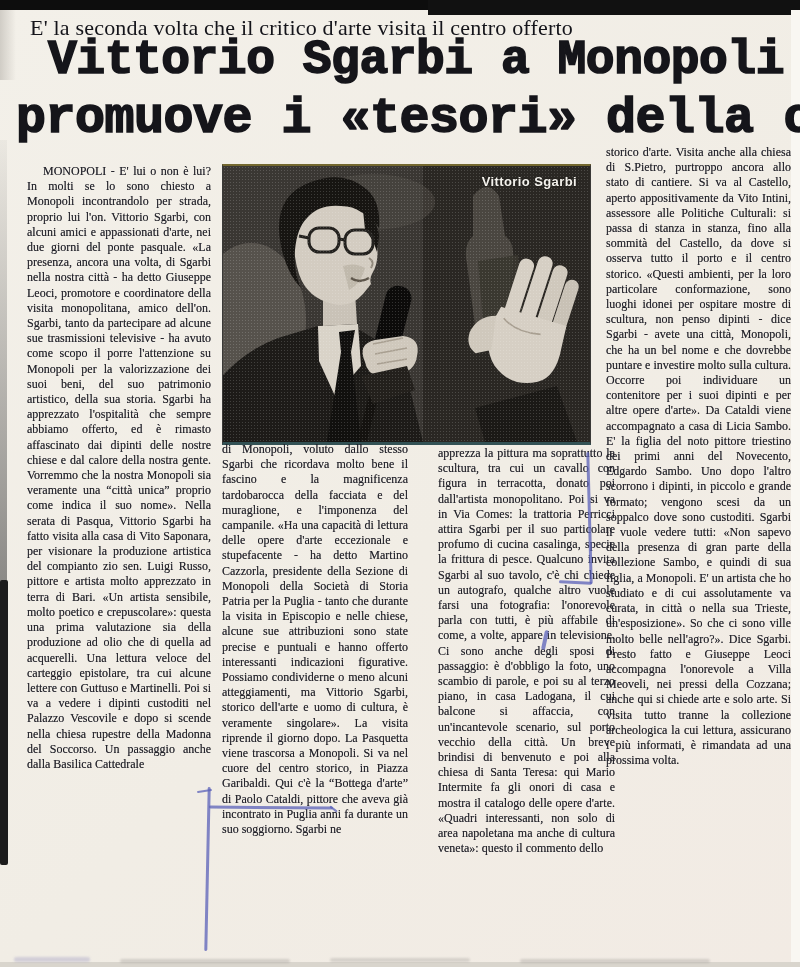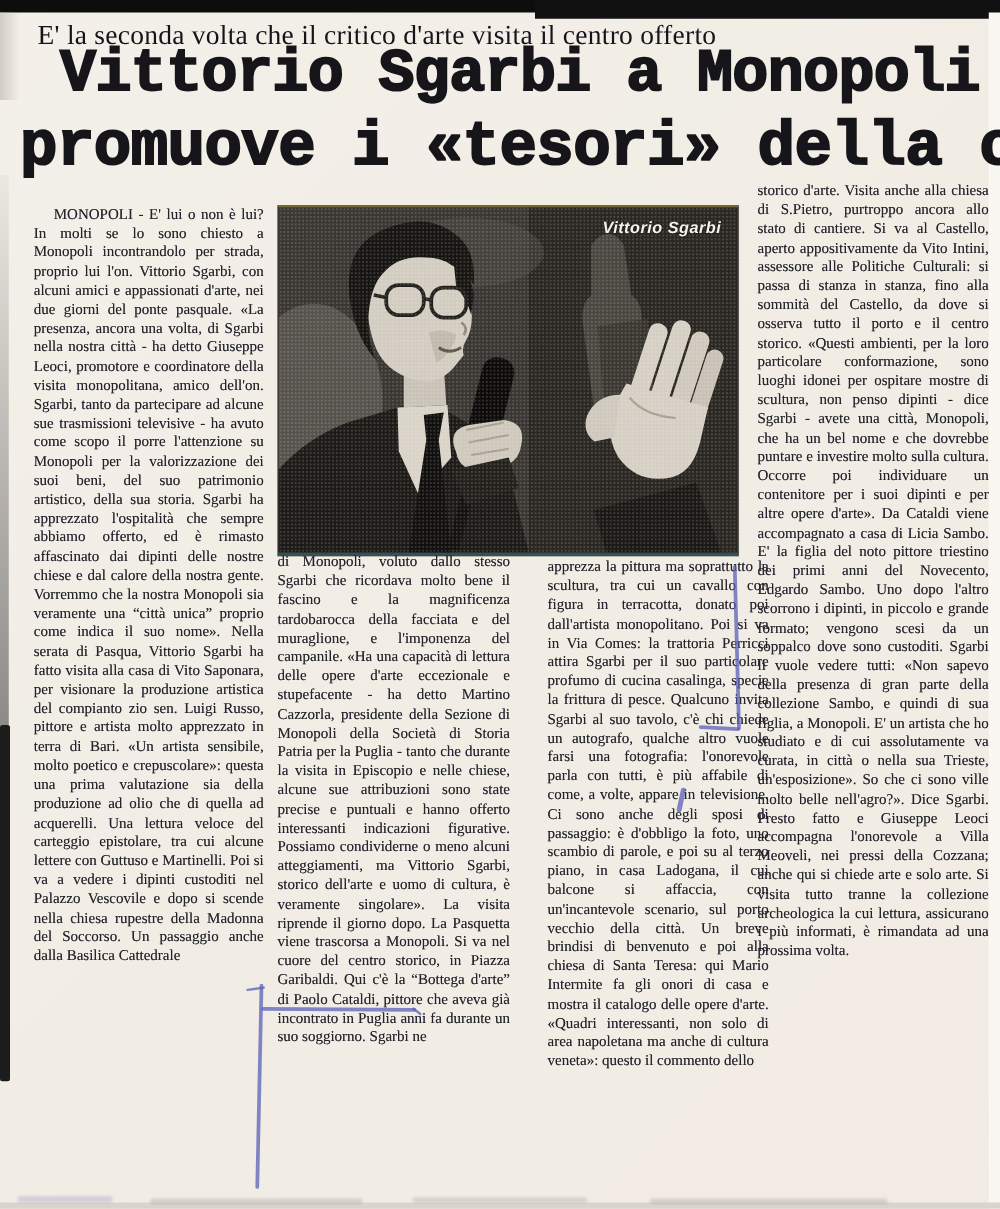--- a/index.html
+++ b/index.html
@@ -20,21 +20,21 @@
   
   .kicker{left:30px;top:15px;width:700px;font-size:22px;color:#14141a;letter-spacing:.2px;}
   .headline{left:0;top:0;width:800px;text-align:center;
       font-family:Liberation Mono, monospace;font-weight:700;color:#15151a;
       -webkit-text-stroke:1.6px #15151a;letter-spacing:-.5px;white-space:nowrap;margin-left:16px;}
   .hl1{top:33px;font-size:48px;}
   .hl2{top:90px;font-size:50px;}
   
   .photo{left:222px;top:164px;width:367px;height:276px;background:#3a3733;
       border-top:2px solid rgba(165,145,45,.55);border-bottom:3px solid rgba(45,110,120,.5);
-      border-left:1px solid rgba(60,60,60,.45);border-right:1px solid rgba(60,60,60,.45);font-style:italic;}
+      border-left:1px solid rgba(60,60,60,.45);border-right:1px solid rgba(60,60,60,.45);}
   .photo svg{display:block;width:100%;height:100%;}
   .halftone{left:0;top:0;width:100%;height:100%;
       background-image:radial-gradient(rgba(255,255,255,.16) .6px,transparent 1px);
       background-size:3px 3px;pointer-events:none;}
   .caption{right:13px;top:8px;color:#f4f2ec;font-family:"Liberation Sans",sans-serif;
       font-weight:700;font-size:13px;letter-spacing:.4px;text-shadow:0 0 2px rgba(0,0,0,.6);}
   
   .col{font-size:12px;line-height:15.2px;text-align:justify;color:#23232b;
        text-shadow:0 0 .4px rgba(35,35,43,.55);}
   .col1{left:27px;top:164px;width:184px;height:792px;text-indent:16px;}

